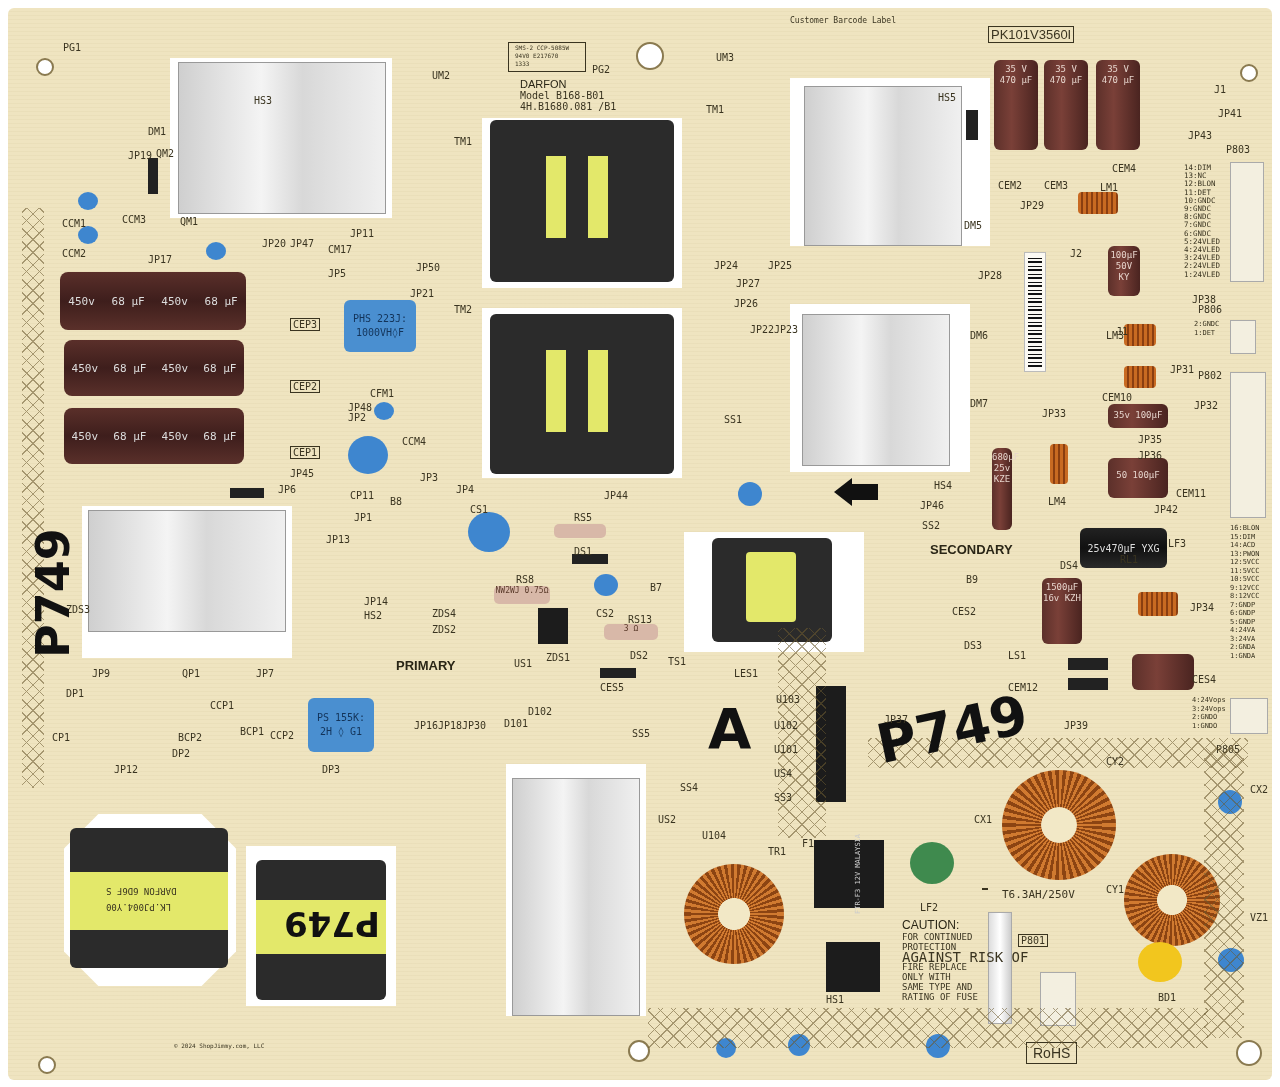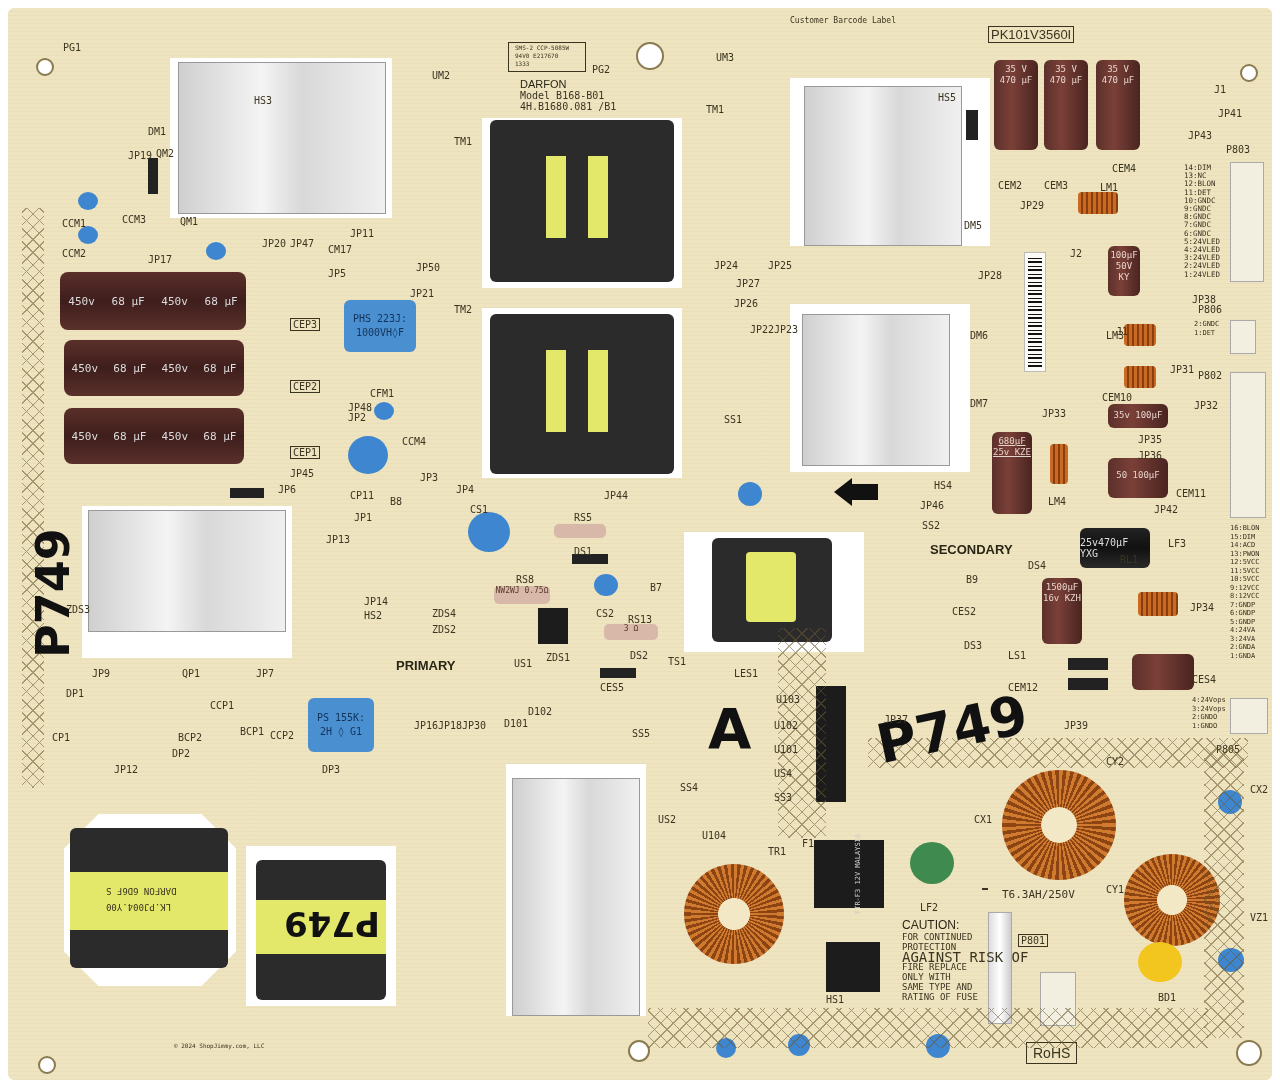--- a/index.html
+++ b/index.html
@@ -153,25 +153,25 @@
   <div class="silk" style="left:314px;top:756px;">DP3</div>
 
   <div class="capv" style="left:986px;top:52px;width:44px;height:90px;"><span>35 V</span><br><span>470 µF</span></div>
   <div class="capv" style="left:1036px;top:52px;width:44px;height:90px;"><span>35 V</span><br><span>470 µF</span></div>
   <div class="capv" style="left:1088px;top:52px;width:44px;height:90px;"><span>35 V</span><br><span>470 µF</span></div>
   <div class="silk" style="left:990px;top:172px;">CEM2</div>
   <div class="silk" style="left:1036px;top:172px;">CEM3</div>
   <div class="silk" style="left:1104px;top:155px;">CEM4</div>
 
   <div class="capv" style="left:1100px;top:238px;width:32px;height:50px;"><span>100µF 50V KY</span></div>
-  <div class="capv" style="left:984px;top:424px;width:40px;height:82px;text-decoration:underline;"><span>680µF 25v KZE</span></div>
+  <div class="capv" style="left:984px;top:440px;width:20px;height:82px;"><span>680µF 25v KZE</span></div>
   <div class="capv" style="left:1100px;top:396px;width:60px;height:24px;padding-top:6px;"><span>35v 100µF</span></div>
   <div class="capv" style="left:1100px;top:450px;width:60px;height:40px;padding-top:12px;"><span>50 100µF</span></div>
   <div class="capv" style="left:1034px;top:570px;width:40px;height:66px;"><span>1500µF 16v KZH</span></div>
-  <div class="capblack" style="left:1072px;top:520px;width:70px;height:40px;">
+  <div class="capblack" style="left:1072px;top:520px;width:87px;height:40px;">
       <span>25v470µF YXG</span>
     </div>
   <div class="capv" style="left:1124px;top:646px;width:62px;height:36px;"></div>
 
   <div class="coil" style="left:1070px;top:184px;width:40px;height:22px;"></div>
   <div class="coil" style="left:1116px;top:316px;width:32px;height:22px;"></div>
   <div class="coil" style="left:1116px;top:358px;width:32px;height:22px;"></div>
   <div class="coil" style="left:1042px;top:436px;width:18px;height:40px;"></div>
   <div class="coil" style="left:1130px;top:584px;width:40px;height:24px;"></div>
 
@@ -412,21 +412,21 @@
   <div class="silk" style="left:768px;top:686px;">U103</div>
   <div class="silk" style="left:766px;top:712px;">U102</div>
   <div class="silk" style="left:766px;top:736px;">U101</div>
   <div class="silk" style="left:766px;top:760px;">US4</div>
   <div class="silk" style="left:766px;top:784px;">SS3</div>
   <div class="silk" style="left:876px;top:706px;">JP37</div>
   <div class="silk" style="left:1056px;top:712px;">JP39</div>
   <div class="silk" style="left:958px;top:566px;">B9</div>
   <div class="silk" style="left:944px;top:598px;">CES2</div>
   <div class="silk" style="left:956px;top:632px;">DS3</div>
-  <div class="silk" style="left:1020px;top:552px;">DS4</div>
+  <div class="silk" style="left:1052px;top:552px;">DS4</div>
   <div class="silk" style="left:1000px;top:642px;">LS1</div>
   <div class="silk" style="left:1000px;top:674px;">CEM12</div>
   <div class="silk" style="left:1182px;top:594px;">JP34</div>
   <div class="silk" style="left:1184px;top:666px;">CES4</div>
   <div class="silk" style="left:1160px;top:530px;">LF3</div>
   <div class="silk" style="left:1101px;top:546px;padding-left:11px;">RL1</div>
   <div class="silk" style="left:760px;top:838px;">TR1</div>
   <div class="silk" style="left:794px;top:830px;">F1</div>
   <div class="silk" style="left:912px;top:894px;">LF2</div>
   <div class="silk" style="left:966px;top:806px;">CX1</div>

